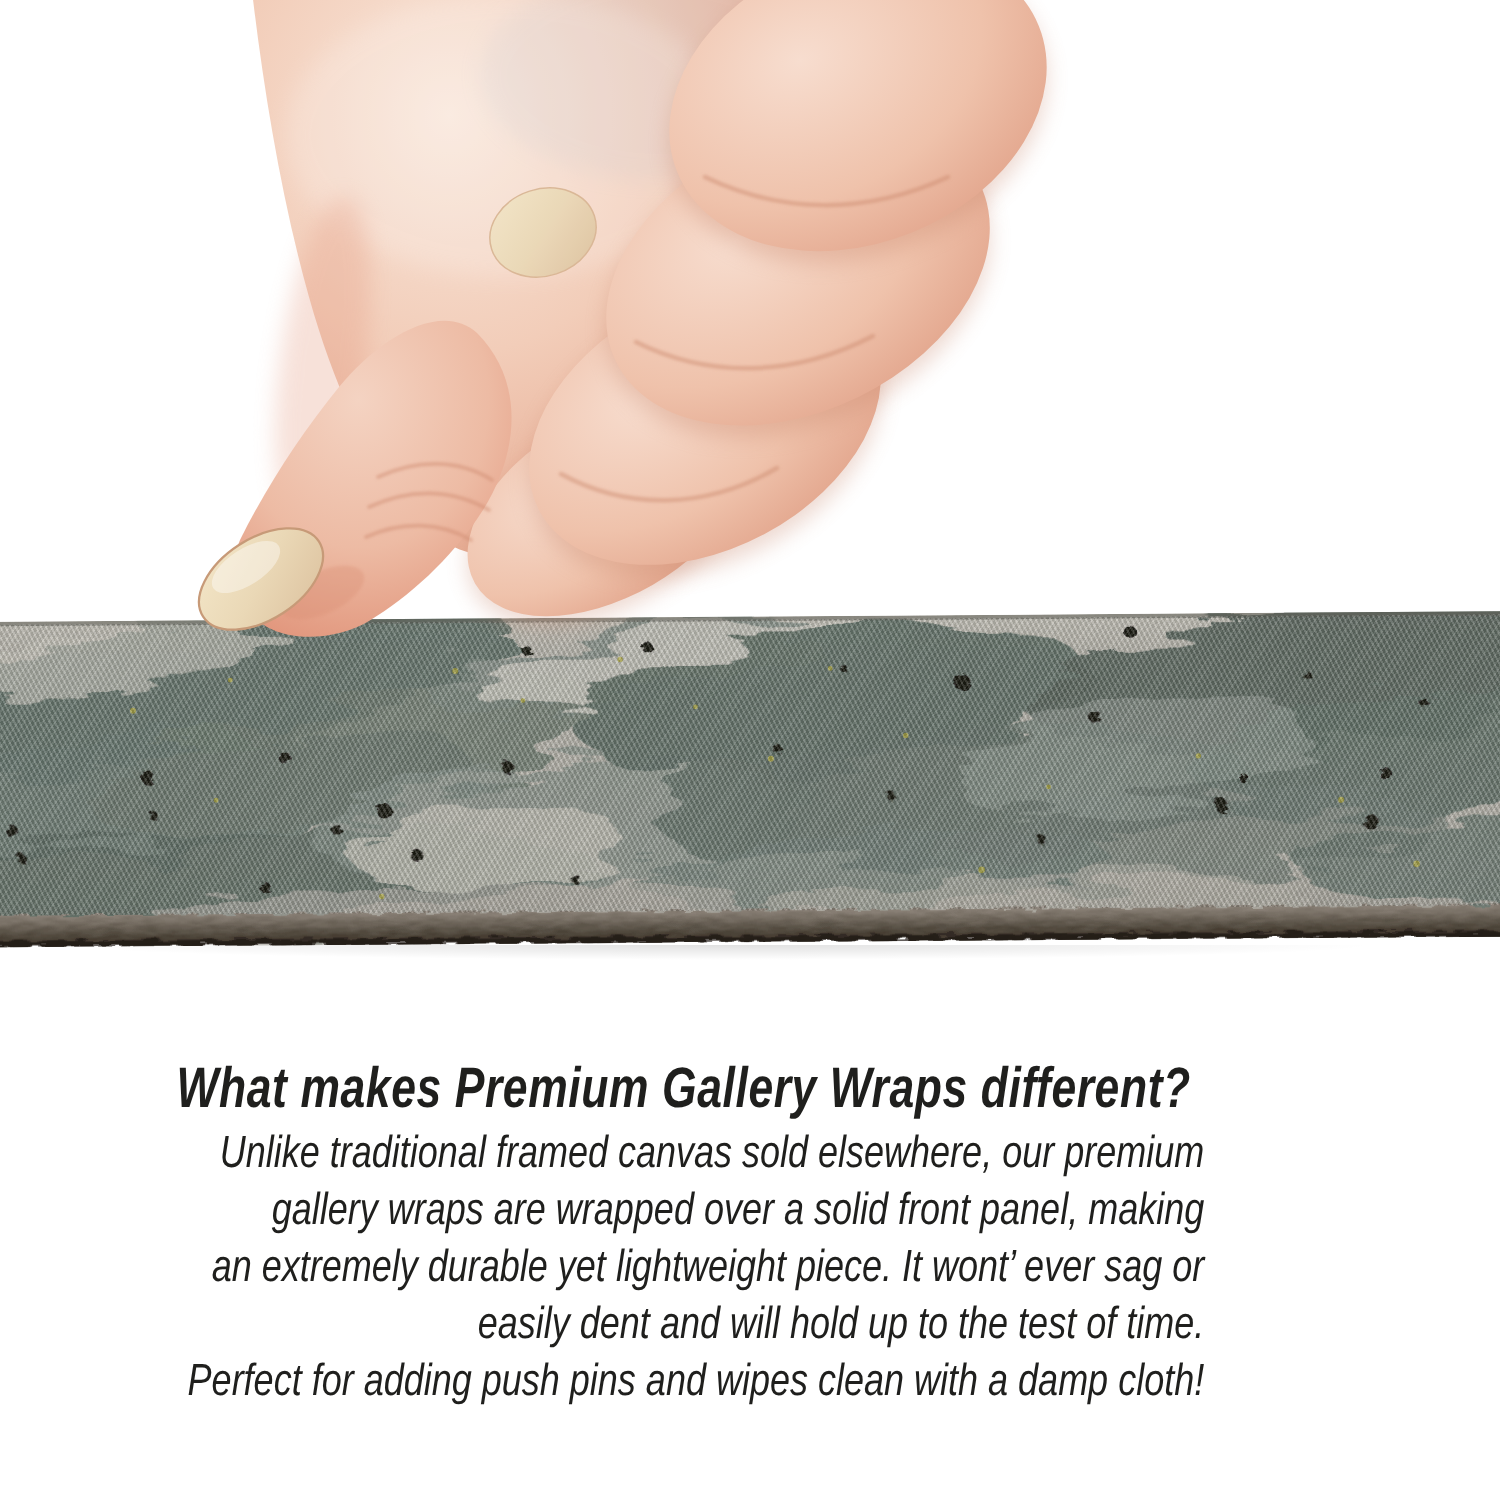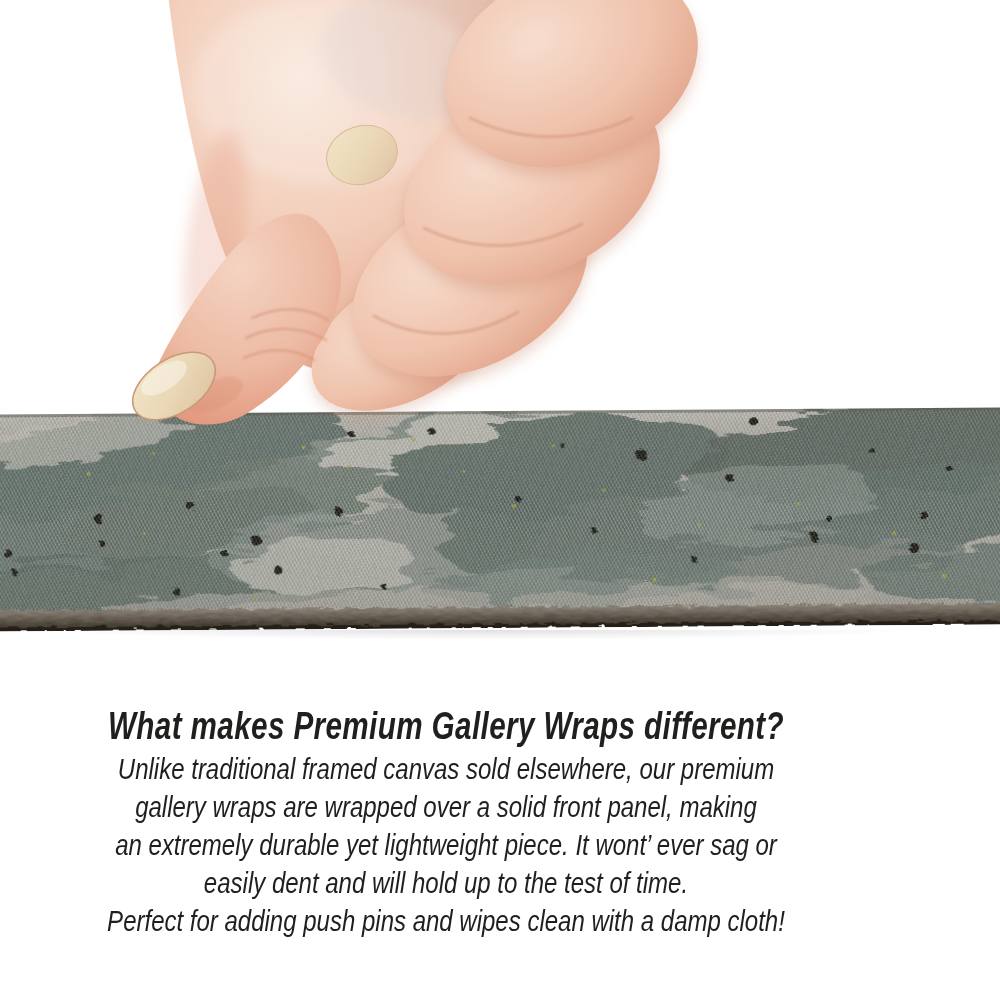--- a/index.html
+++ b/index.html
@@ -20,21 +20,21 @@
       repeating-linear-gradient(-55deg, rgba(255,255,255,0.09) 0px, rgba(255,255,255,0.09) 1.2px, rgba(30,33,30,0.07) 1.2px, rgba(30,33,30,0.07) 3.4px);
   }
   .strip-shadow{
     position:absolute;left:40px;width:880px;top:630px;height:10px;z-index:0;
     background:radial-gradient(ellipse at 50% 0%, rgba(0,0,0,0.12), rgba(0,0,0,0) 70%);
   }
   
   .hand{position:absolute;left:0;top:0;width:1000px;height:450px;z-index:2;display:block;}
   
   .caption{
-    position:absolute;left:0;top:703px;width:892px;text-align:center;
+    position:absolute;left:0;top:703px;width:892px;text-align:right;
     color:#1f1f1d;font-style:italic;z-index:3;
   }
   .headline{
     font-size:38px;font-weight:600;line-height:46px;margin:0 0 1px 0;
     letter-spacing:0.5px;transform:scaleX(0.78);transform-origin:50% 50%;
     white-space:nowrap;
   }
   .line{
     font-size:30px;font-weight:400;line-height:38px;margin:0;
     transform:scaleX(0.80);transform-origin:50% 50%;white-space:nowrap;

